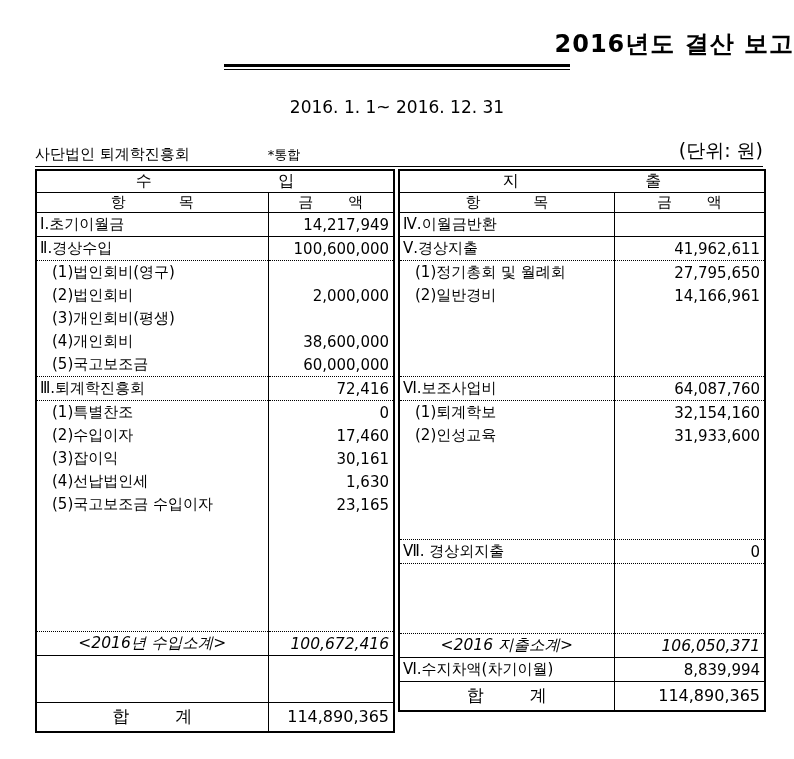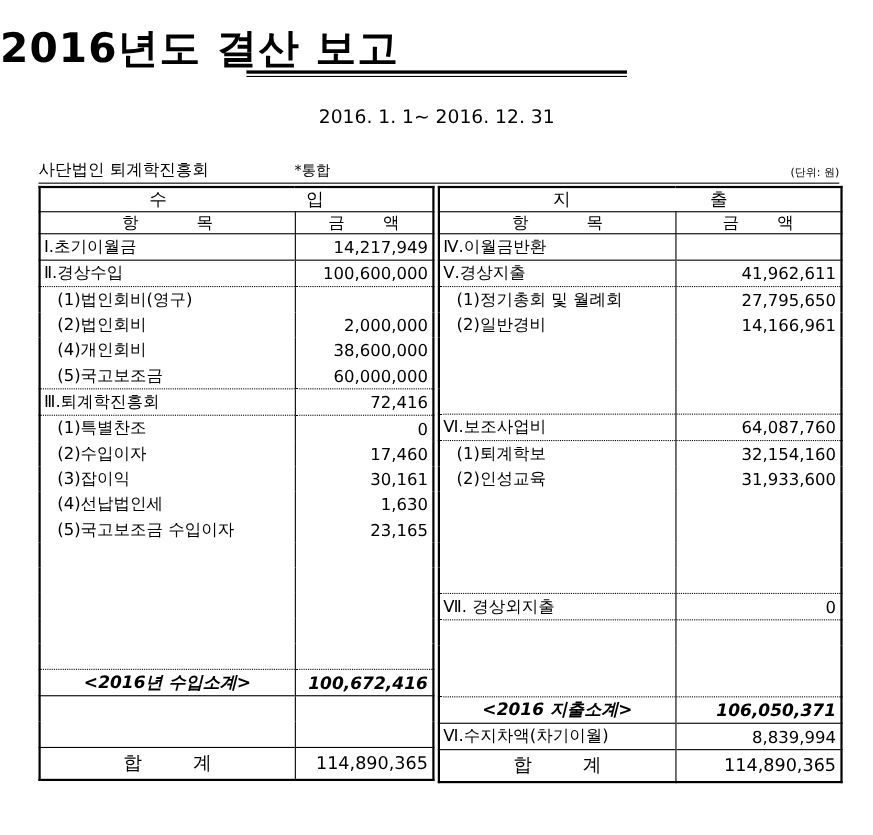--- a/index.html
+++ b/index.html
@@ -7,22 +7,22 @@
     background: #ffffff;
     width: 794px; height: 759px;
     font-family: "DejaVu Sans", "Liberation Sans", sans-serif;
     color: #000;
   }
   .page { position: relative; width: 794px; height: 759px; overflow: hidden; }
 
   
   .title {
     margin: 27px 0 0 0;
-    text-align: left;
-    font-size: 37px;
+    text-align: right;
+    font-size: 24px;
     font-weight: bold;
     letter-spacing: 1px;
     line-height: 34px;
   }
   .title-underline {
     width: 346px;
     height: 2px;
     margin: 3px auto 0 auto;
     border-top: 3px solid #000;
     border-bottom: 1px solid #000;
@@ -35,21 +35,21 @@
 
   
   .meta-row {
     margin: 29px 31px 0 35px;
     display: flex;
     align-items: flex-end;
     font-size: 15px;
     height: 18px;
   }
   .meta-note { font-size: 13px; margin-left: 78px; }
-  .meta-unit { margin-left: auto; font-size: 10px; }
+  .meta-unit { margin-left: auto; font-size: 19px; }
   .top-rule {
     margin: 2px 31px 0 35px;
     border-top: 1px solid #000;
     height: 2px;
   }
 
   
   .tables {
     margin: 0 31px 0 35px;
     display: flex;
@@ -78,21 +78,21 @@
   tr.hd2 td.h-item { letter-spacing: 1.6em; padding-left: 1.6em; border-right: 1px solid #000; }
   tr.hd2 td.h-amount { letter-spacing: 1em; padding-left: 1em; }
 
   td.c-item { border-right: 1px solid #000; padding-left: 3px; }
   td.c-amount { text-align: right; padding-right: 4px; }
 
   tr.bt-solid td { border-top: 1px solid #000; }
   tr.bt-dotted td { border-top: 1px dotted #000; }
 
   tr.r-sub td.c-item { padding-left: 15px; }
-  tr.r-subtotal td { font-weight: bold; font-style: italic; font-size: 15.5px; }
+  tr.r-subtotal td { font-weight: normal; font-style: italic; font-size: 15.5px; }
   tr.r-subtotal td.c-item { text-align: center; padding-left: 0; }
   tr.r-total { height: 29px; }
   tr.r-total td.c-item {
     text-align: center;
     font-weight: normal;
     font-size: 17px;
     letter-spacing: 1.2em;
     padding-left: 1.2em;
   }
   tr.r-total td.c-amount { font-size: 16px; }
@@ -141,20 +141,24 @@
           </tr>
           <tr class="r-sub bt-dotted">
             <td class="c-item">(1)법인회비(영구)</td>
             <td class="c-amount"></td>
           </tr>
           <tr class="r-sub bt-none">
             <td class="c-item">(2)법인회비</td>
             <td class="c-amount">2,000,000</td>
           </tr>
           <tr class="r-sub bt-none">
+            <td class="c-item">(3)개인회비(평생)</td>
+            <td class="c-amount"></td>
+          </tr>
+          <tr class="r-sub bt-none">
             <td class="c-item">(4)개인회비</td>
             <td class="c-amount">38,600,000</td>
           </tr>
           <tr class="r-sub bt-none">
             <td class="c-item">(5)국고보조금</td>
             <td class="c-amount">60,000,000</td>
           </tr>
           <tr class="r-major bt-dotted">
             <td class="c-item">Ⅲ.퇴계학진흥회</td>
             <td class="c-amount">72,416</td>

